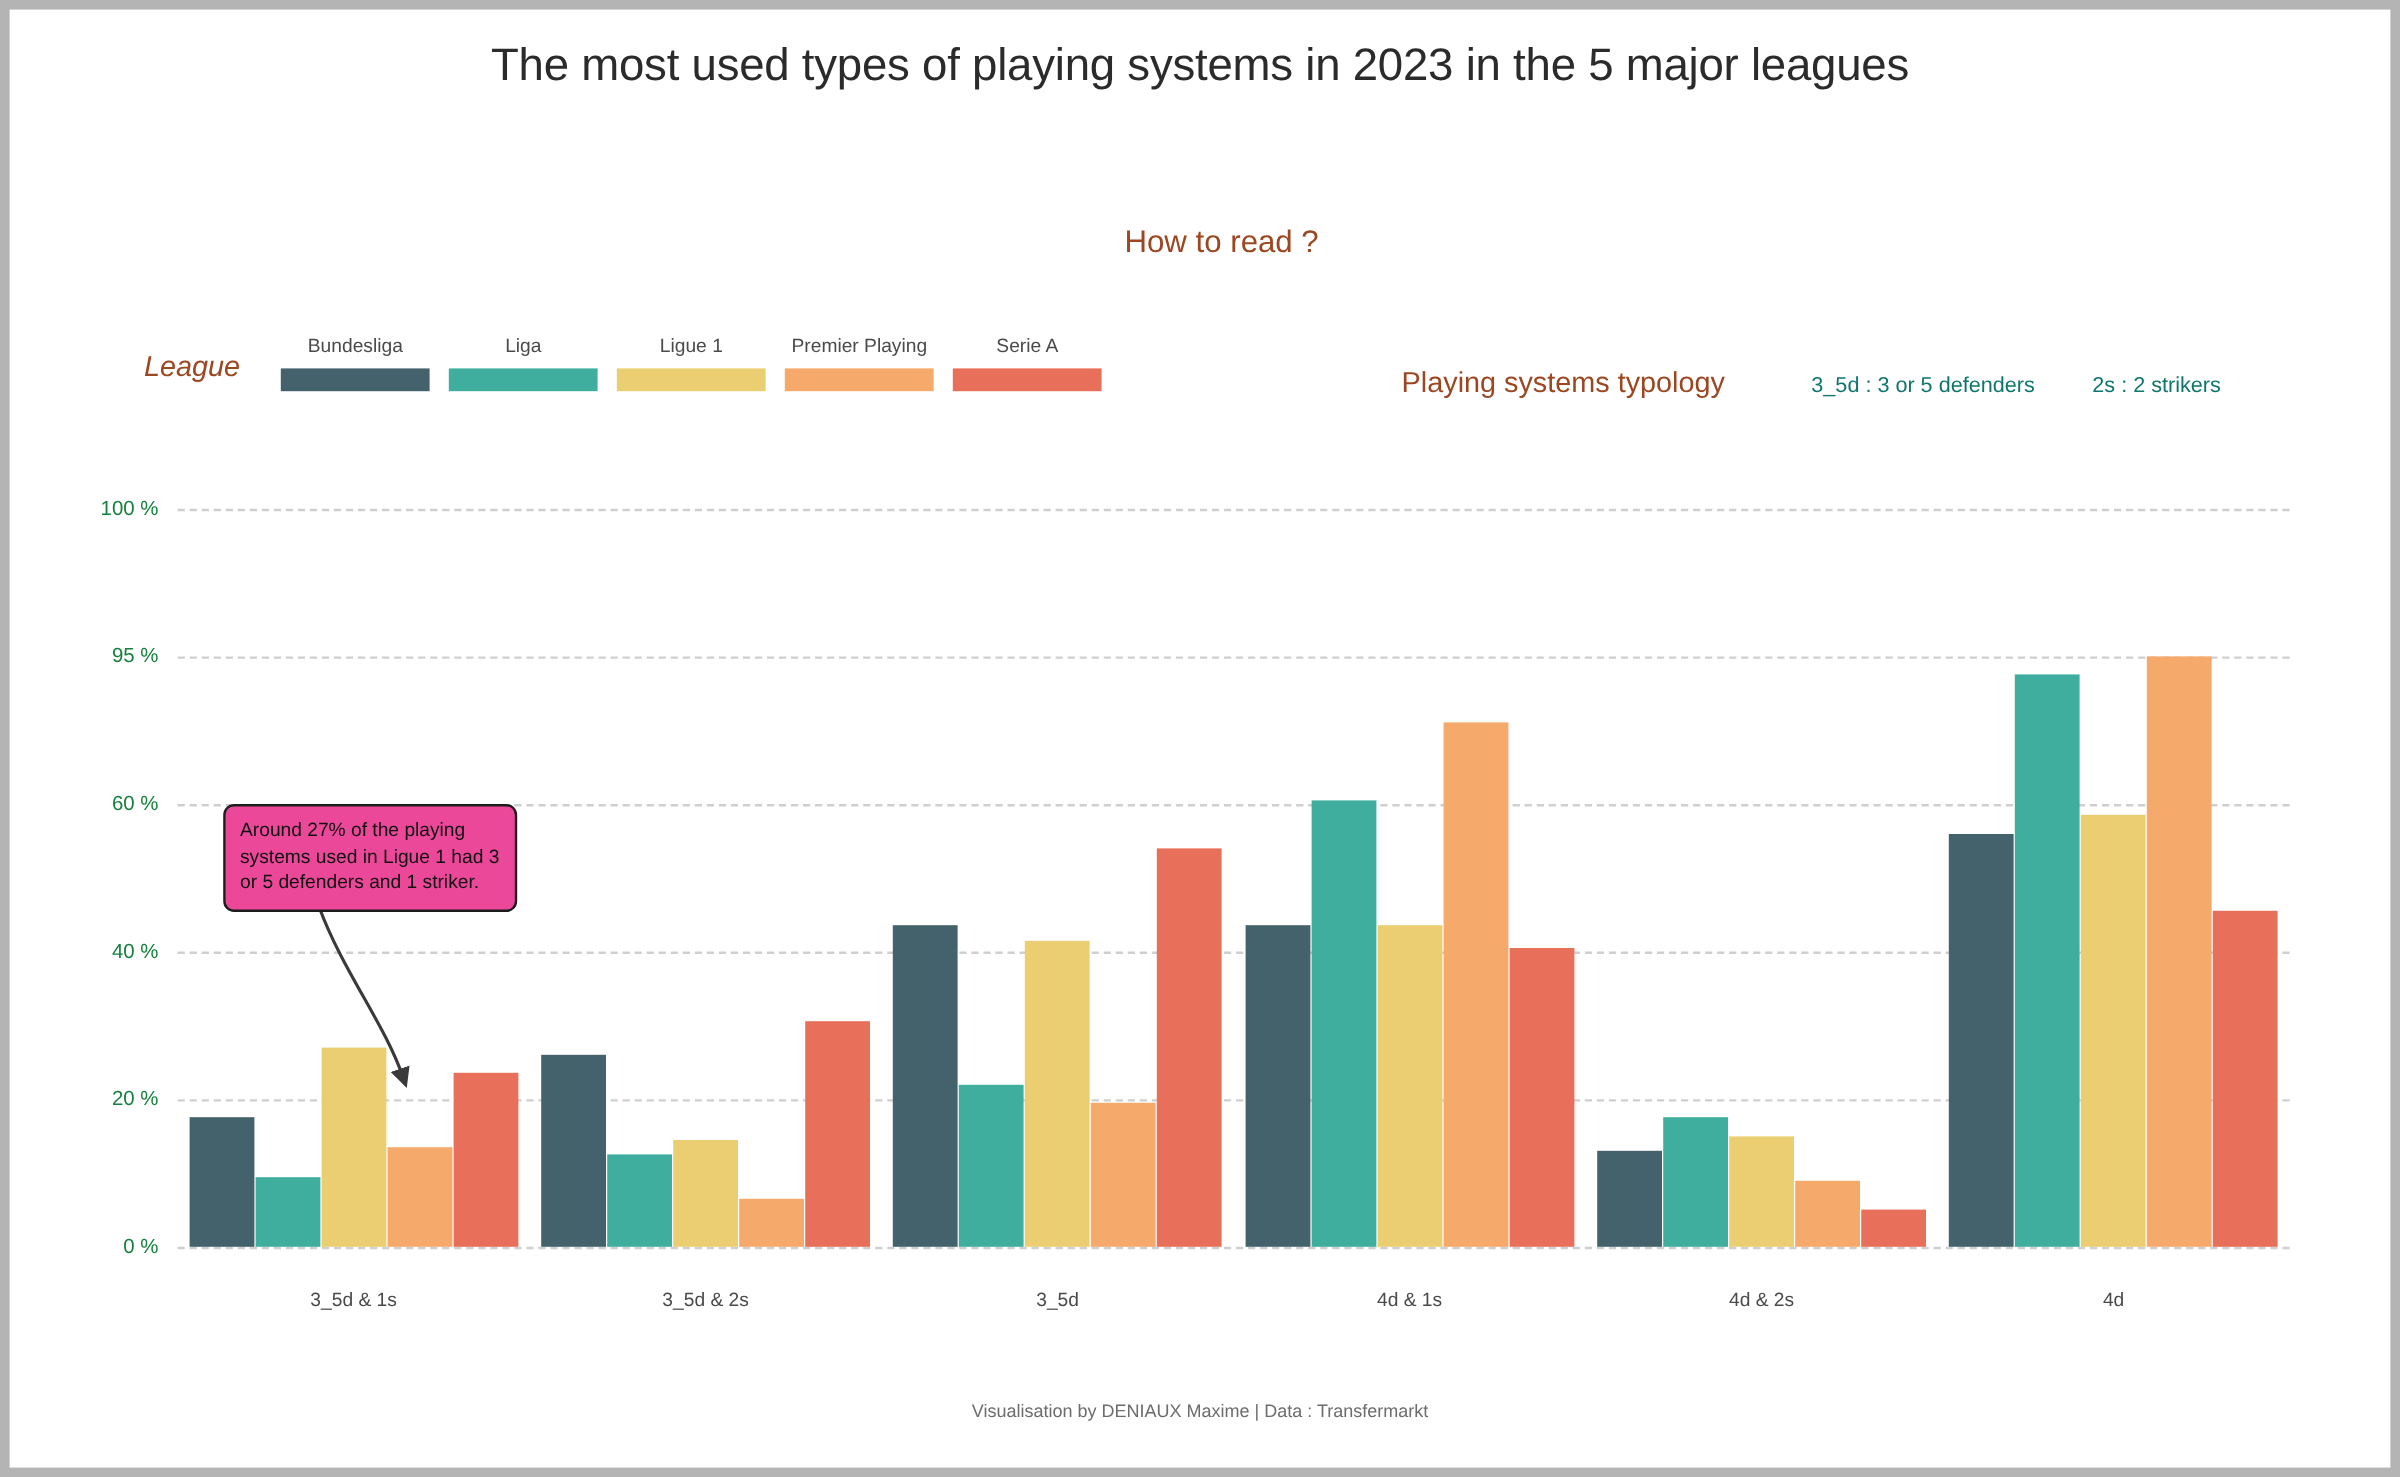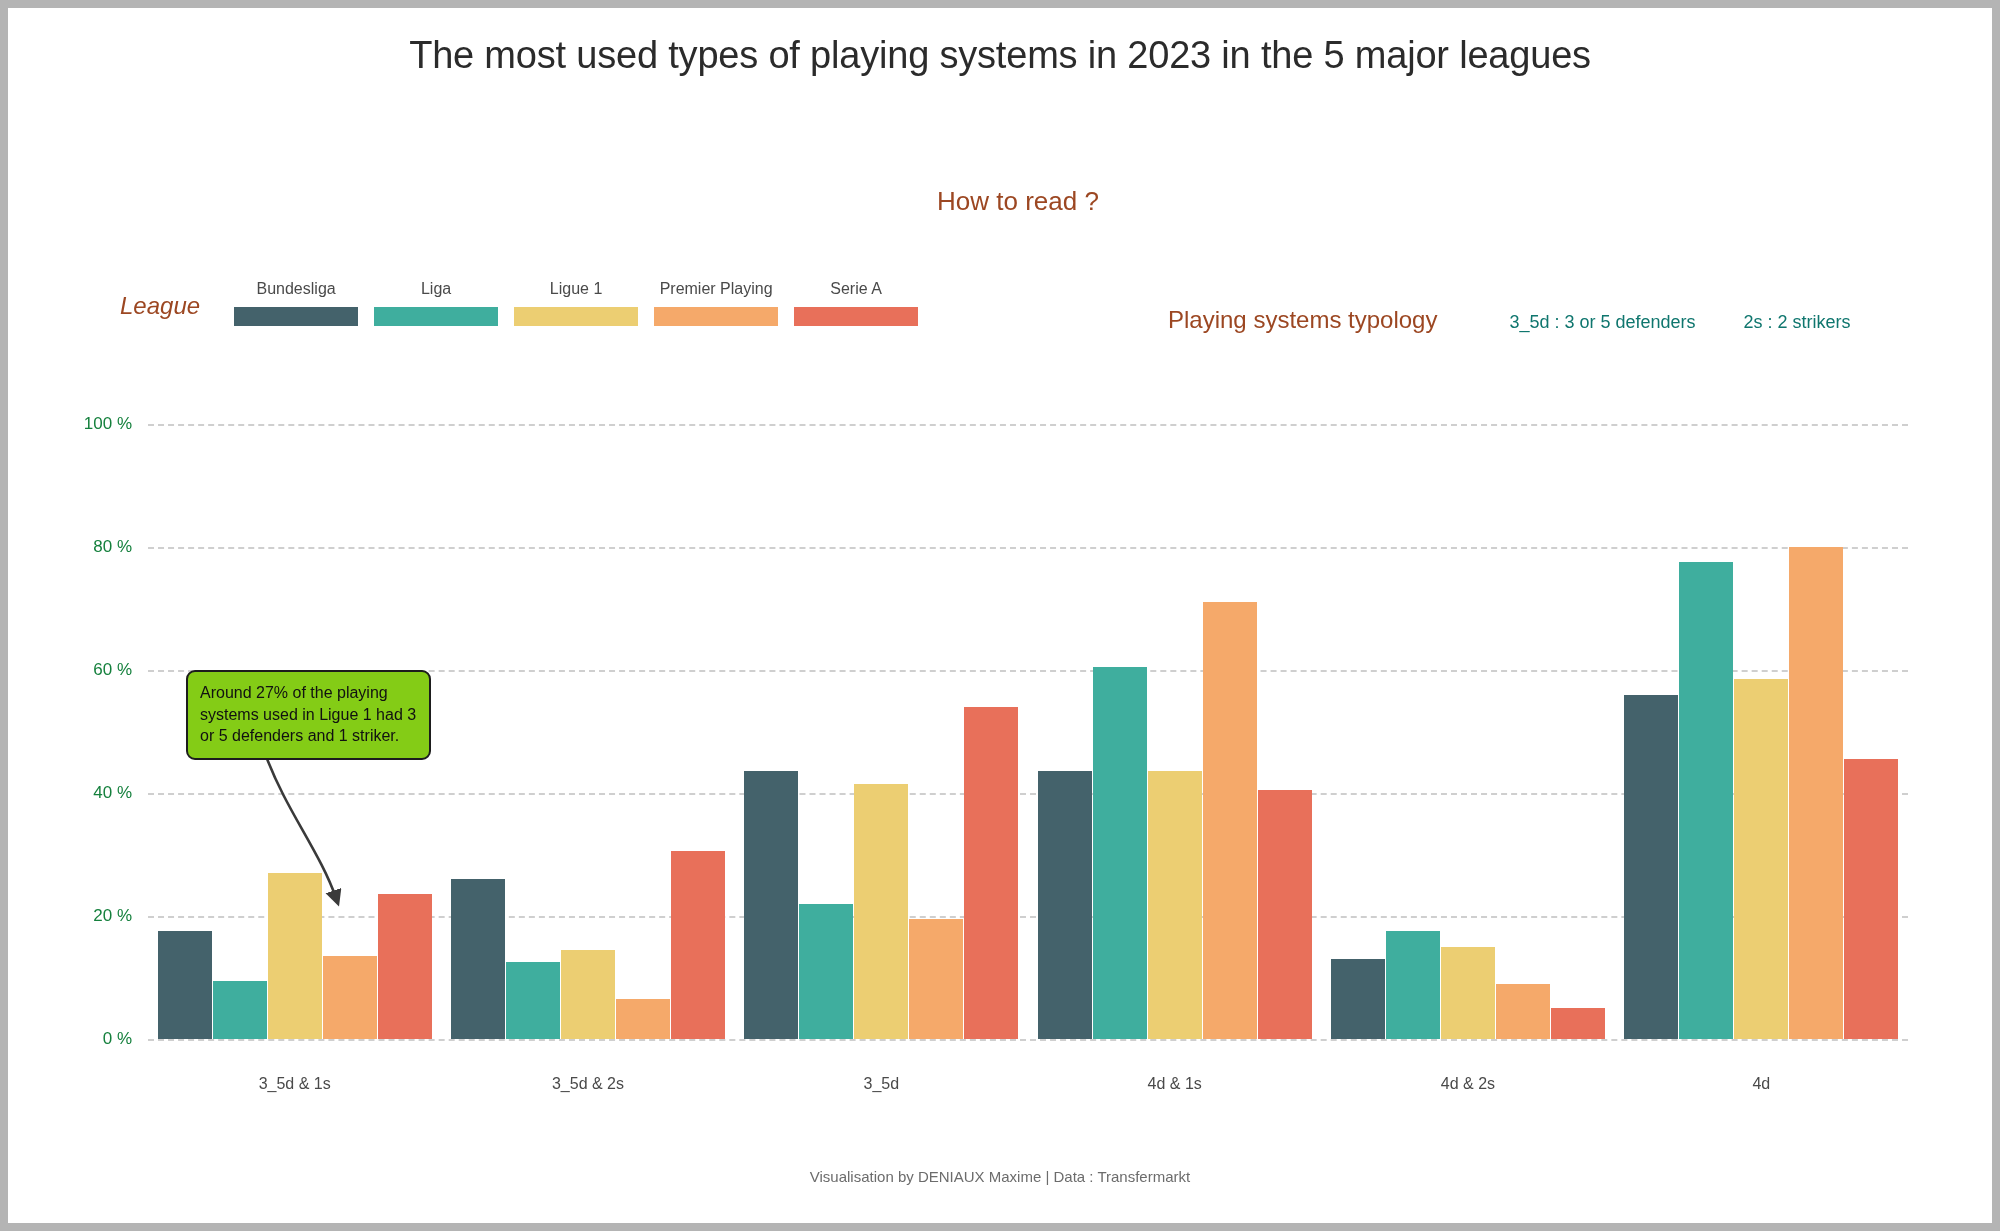--- a/index.html
+++ b/index.html
@@ -146,21 +146,21 @@
     white-space: nowrap;
   }
 
   
   #annotation-box {
     position: absolute;
     left: 178px; top: 662px;
     width: 245px;
     border: 2.5px solid #1d1d1d;
     border-radius: 9px;
-    background: #84cc16;
+    background: #ec4899;
     padding: 10px 12px 11px 12px;
     font-size: 16px;
     line-height: 1.35;
     color: #111;
     z-index: 5;
   }
   #annotation-arrow {
     position: absolute;
     left: 250px; top: 740px;
     z-index: 4;
@@ -222,21 +222,21 @@
           <div class="gridline" style="top: 369px;"></div>
           <div class="gridline" style="top: 246px;"></div>
           <div class="gridline" style="top: 123px;"></div>
           <div class="gridline" style="top: 0px;"></div>
         </div>
       <div id="yaxis">
           <div class="ytick" style="top: 615px;">0 %</div>
           <div class="ytick" style="top: 492px;">20 %</div>
           <div class="ytick" style="top: 369px;">40 %</div>
           <div class="ytick" style="top: 246px;">60 %</div>
-          <div class="ytick" style="top: 123px;">80 %</div>
+          <div class="ytick" style="top: 123px;">95 %</div>
           <div class="ytick" style="top: 0px;">100 %</div>
         </div>
       <div id="groups">
           <div class="group">
             <div class="bar" title="Bundesliga — 3_5d &amp; 1s : 17.5 %" style="background: rgb(68, 98, 107); height: 107.625px;"></div>
             <div class="bar" title="Liga — 3_5d &amp; 1s : 9.5 %" style="background: rgb(63, 174, 158); height: 58.425px;"></div>
             <div class="bar" title="Ligue 1 — 3_5d &amp; 1s : 27 %" style="background: rgb(236, 206, 114); height: 166.05px;"></div>
             <div class="bar" title="Premier League — 3_5d &amp; 1s : 13.5 %" style="background: rgb(245, 169, 106); height: 83.025px;"></div>
             <div class="bar" title="Serie A — 3_5d &amp; 1s : 23.5 %" style="background: rgb(232, 112, 90); height: 144.525px;"></div>
             <div class="xtick">3_5d &amp; 1s</div>

